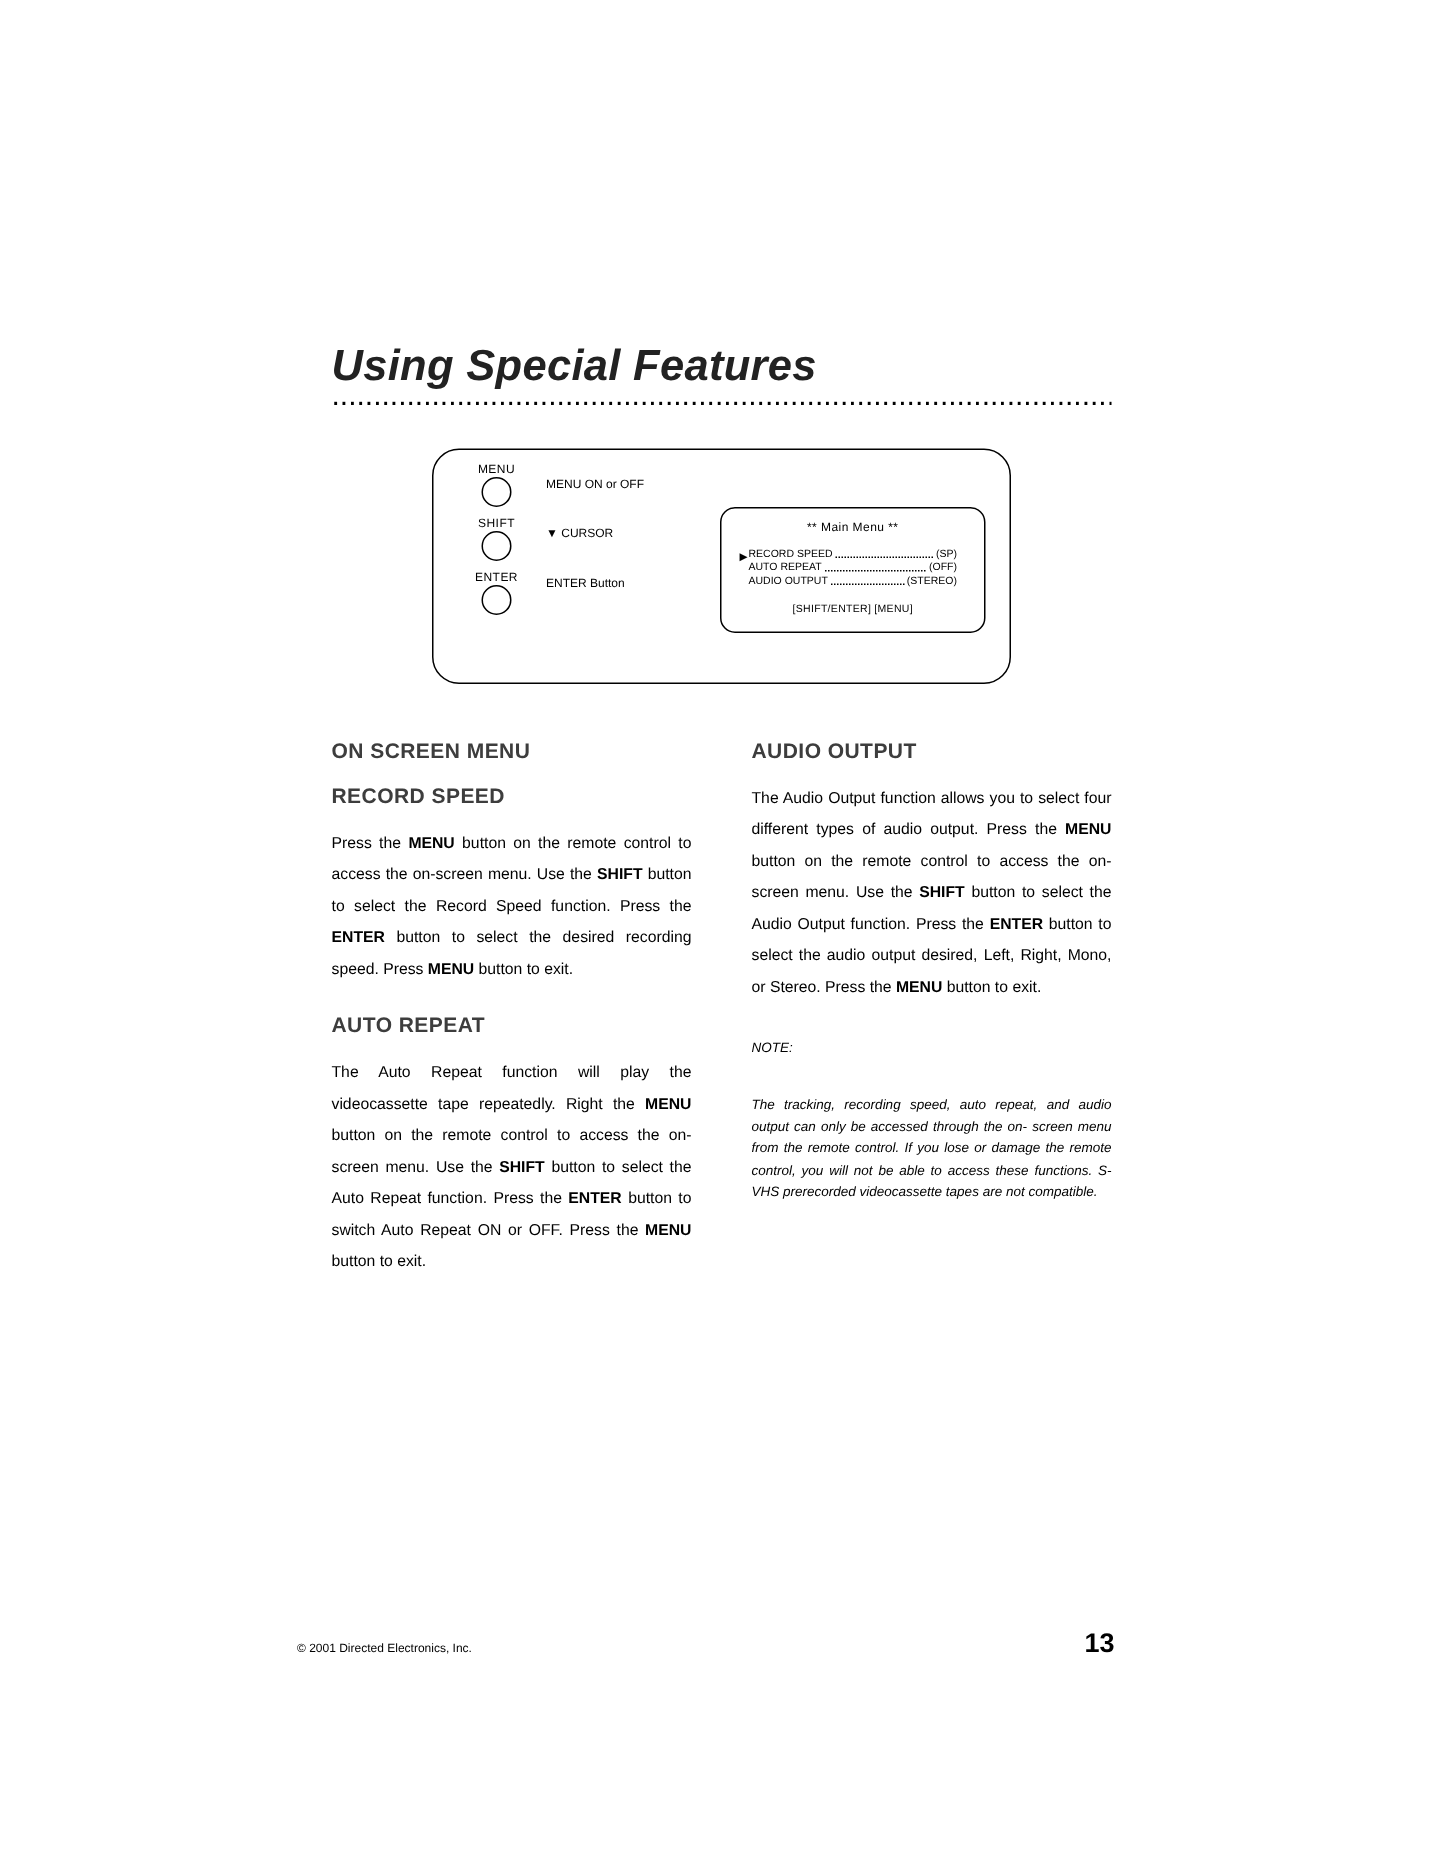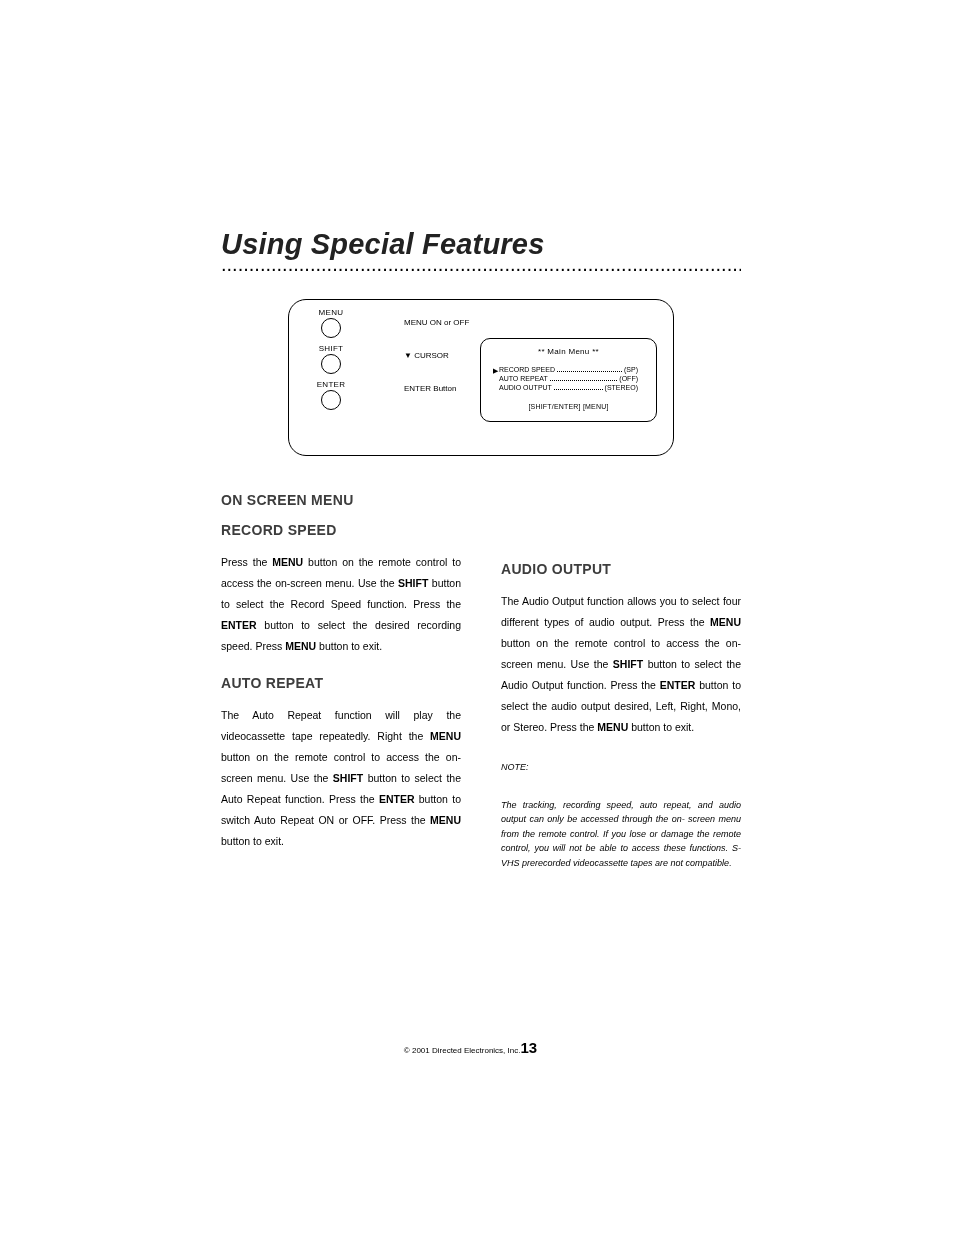--- a/index.html
+++ b/index.html
@@ -79,21 +79,21 @@
     margin: 1px auto 6px auto;
     background: #fff;
   }
   .remote-desc {
     position: absolute;
     left: 75px;
     top: 18px;
     font-family: Arial, sans-serif;
     font-size: 8px;
   }
-  .remote-desc div { margin-bottom: 24px; margin-left: 40px; }
+  .remote-desc div { margin-bottom: 24px; }
   .remote-desc .cursor-row {
     margin-top: 6px;
   }
   .osd-screen {
     position: absolute;
     right: 16px;
     top: 38px;
     width: 175px;
     height: 82px;
     border: 1.2px solid #000;
@@ -123,21 +123,20 @@
   .osd-bottom {
     margin-top: 10px;
     font-size: 7px;
     letter-spacing: 0.2px;
   }
 
   
   .cols {
     display: flex;
     gap: 40px;
-    align-items: flex-end;
   }
   .col {
     width: 242px;
   }
   .sec-h {
     font-family: Arial, sans-serif;
     font-weight: 700;
     font-size: 14px;
     letter-spacing: 0.3px;
     color: #3d3d3d;
@@ -168,32 +167,33 @@
   }
   .note-row .nl { flex: 0 0 34px; }
   .note-row .nt { flex: 1; }
 
   .footer {
     position: absolute;
     left: 198px;
     top: 1039px;
     width: 545px;
     display: flex;
-    justify-content: center;
+    justify-content: space-between;
     align-items: baseline;
   }
   .copyright {
     font-family: Verdana, Geneva, sans-serif;
     font-size: 8px;
     color: #000;
   }
   .pagenum {
     font-family: Arial, sans-serif;
     font-weight: 700;
-    font-size: 15px;
+    font-size: 18px;
+    margin-top: 46px;
   }
 </style>
 </head>
 <body>
 
 <div class="page">
   <div class="content">
 
     <h1 class="title">Using Special Features</h1>
     <div class="dots">........................................................................................................................</div>

